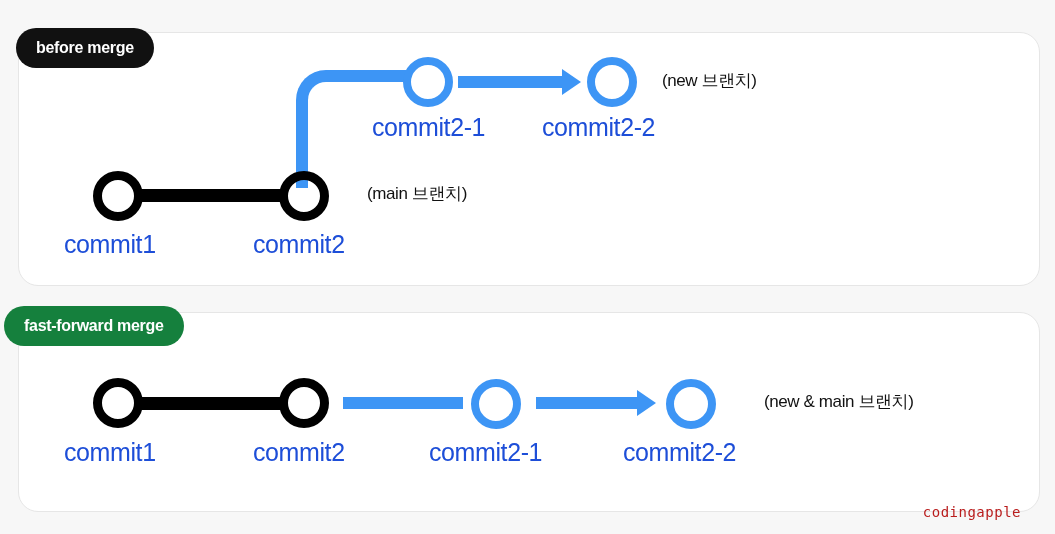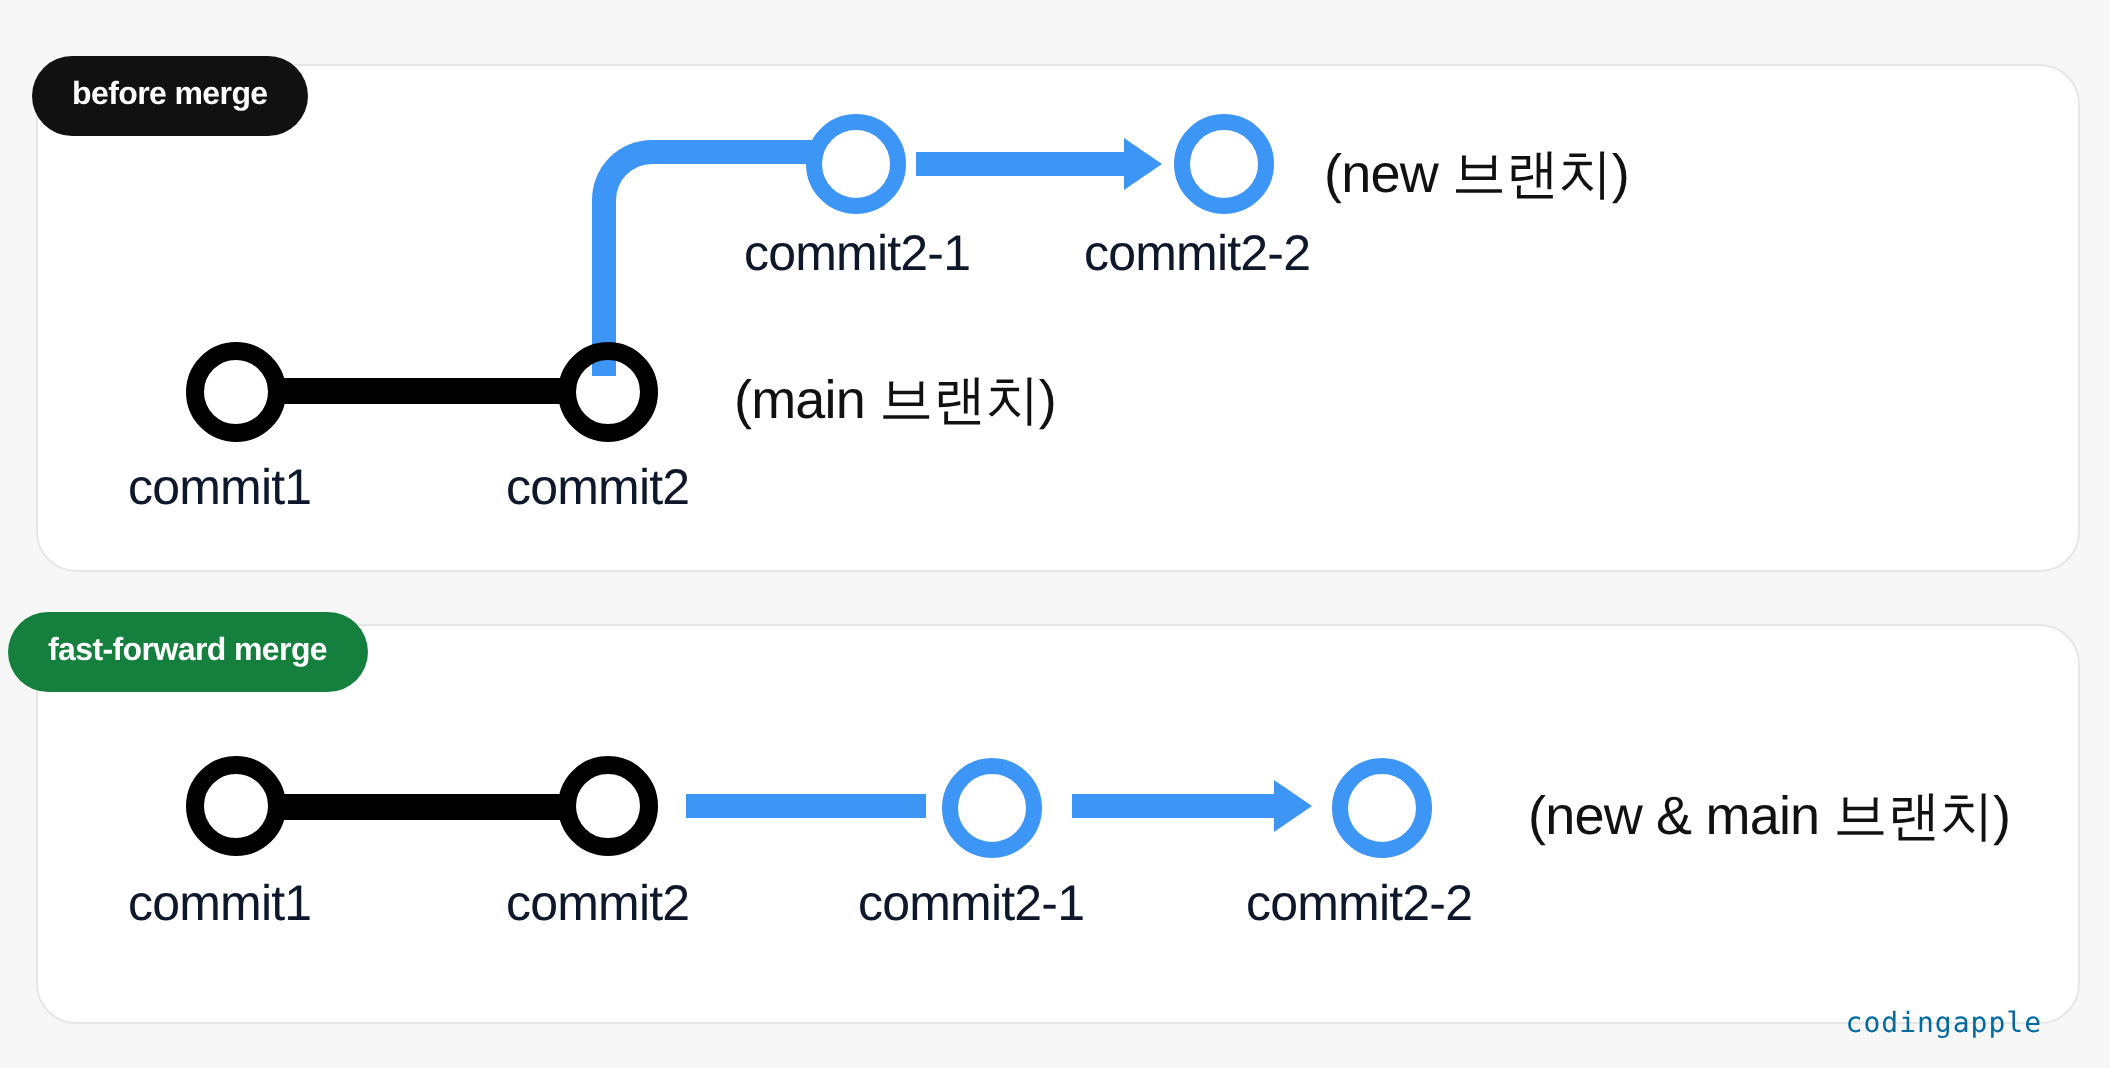--- a/index.html
+++ b/index.html
@@ -73,40 +73,40 @@
     width: 0;
     height: 0;
     border-top: 13px solid transparent;
     border-bottom: 13px solid transparent;
     border-left: 19px solid #3d95f5;
   }
 
   .commit-label {
     position: absolute;
     font-size: 25px;
-    color: #0f172a;
+    color: #1d4ed8;
     white-space: nowrap;
     letter-spacing: -0.4px;
   }
 
   .branch-label {
     position: absolute;
-    font-size: 27px;
+    font-size: 17px;
     color: #111111;
     white-space: nowrap;
     letter-spacing: -0.4px;
   }
 
   .watermark {
     position: absolute;
     right: 34px;
     bottom: 14px;
     font-family: "DejaVu Sans Mono", "Liberation Mono", monospace;
     font-size: 14px;
-    color: #0369a1;
+    color: #b91c1c;
     letter-spacing: 0.5px;
   }
 </style>
 </head>
 <body>
 
 <div class="card" id="card-before"></div>
 
 <div class="badge" id="badge-before">before merge</div>
 

